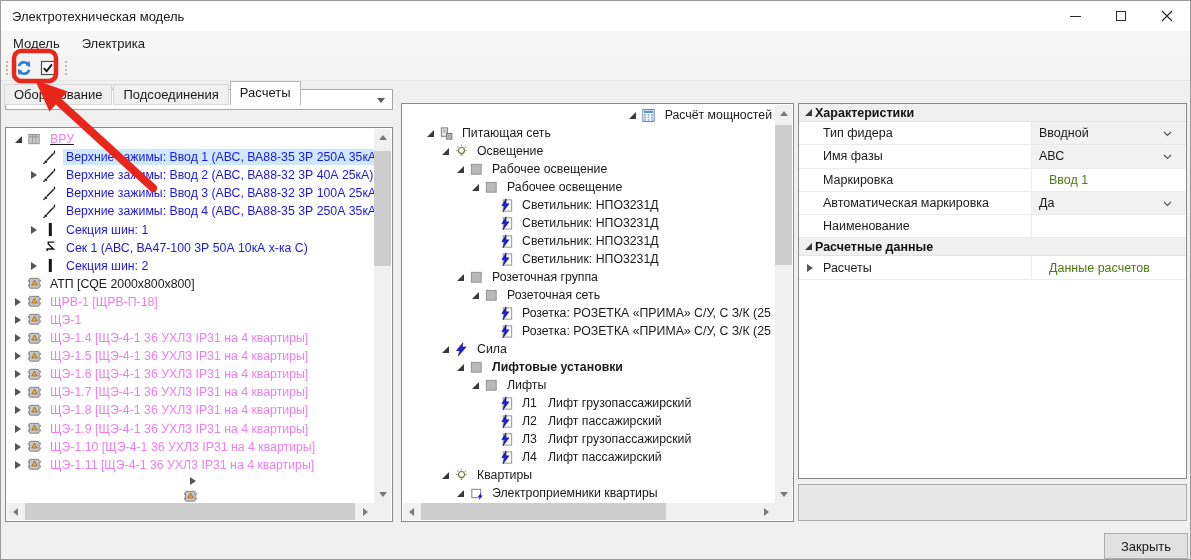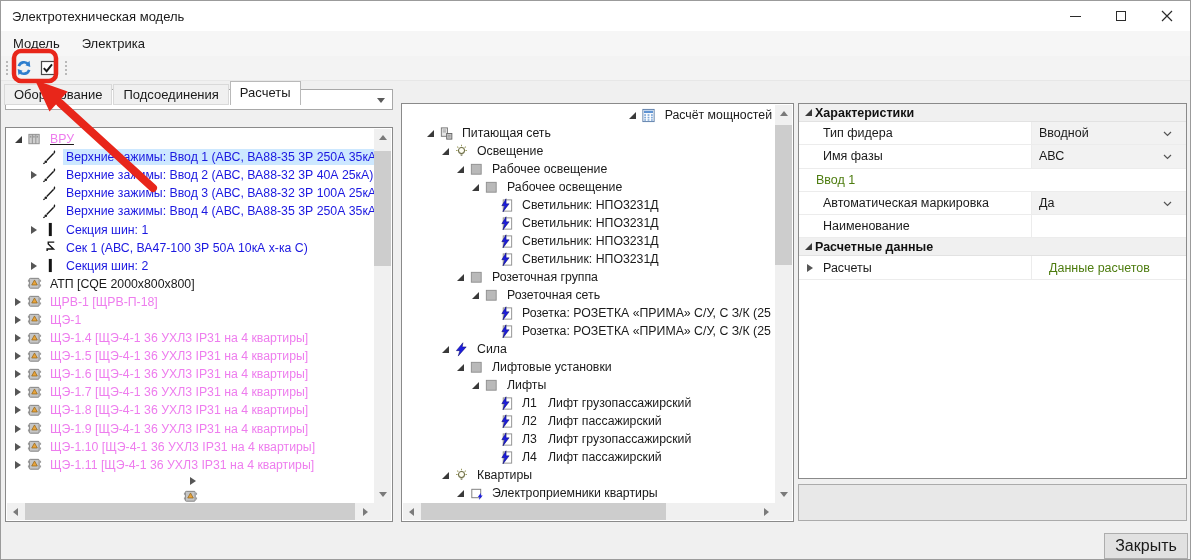--- a/index.html
+++ b/index.html
@@ -70,21 +70,21 @@
   .prop-row { height:23.3px; display:flex; border-bottom:1px solid #ececec; font-size:12.5px; }
   .prop-name { width:233px; flex:0 0 233px; display:flex; align-items:center; padding-left:24px; color:#1a1a1a; border-right:1px solid #ececec; position:relative; }
   .prop-name .exp { position:absolute; left:4px; }
   .prop-val { flex:1; display:flex; align-items:center; padding-left:7px; position:relative; color:#1a1a1a; }
   .prop-val.dd { background:#f2f2f2; }
   .prop-val .chev { position:absolute; right:14px; top:9px; }
   .prop-val.ph { color:#4d7c0f;margin-left:10px; }
 
   .descbox { position:absolute; left:797px; top:483px; width:389px; height:37px; background:#e8e8e8; border:1px solid #ababab; }
 
-  .footer-btn { position:absolute; left:1103px; top:532px; width:84px; height:26px; background:#e1e1e1; border:1px solid #adadad; font-size:16px; color:#1a1a1a; display:flex; align-items:center; justify-content:center; }
+  .footer-btn { position:absolute; left:1103px; top:532px; width:84px; height:26px; background:#e1e1e1; border:1px solid #adadad; font-size:13px; color:#1a1a1a; display:flex; align-items:center; justify-content:center; }
 
   .annotation { position:absolute; left:0; top:0; z-index:60; pointer-events:none; }
 </style>
 </head>
 <body>
 
 <div class="window">
 
   <div class="titlebar">
     <span class="title">Электротехническая модель</span>
@@ -617,21 +617,21 @@
           <div class="exp">
             <i class="t-exp"></i>
           </div>
           <span class="ticon">
             <svg width="15" height="15" viewBox="0 0 16 16">
               <polygon points="9.5,0.8 2.5,9.2 6.2,9.2 4.5,15 13,5.2 8.8,5.2" fill="#1d1ddd" stroke="#000060" stroke-width="0.5"></polygon>
             </svg>
           </span>
           <span class="tlabel c-black">Сила</span>
         </div>
-        <div class="tree-row" style="padding-left: 50px;">
+        <div class="tree-row" style="padding-left: 50px; font-weight: bold;">
           <div class="exp">
             <i class="t-exp"></i>
           </div>
           <span class="ticon">
             <svg width="15" height="15" viewBox="0 0 16 16">
               <rect x="2.5" y="2.5" width="10.5" height="10.5" fill="#b9b9b9" stroke="#8f8f8f"></rect>
             </svg>
           </span>
           <span class="tlabel c-black">Лифтовые установки</span>
         </div>
@@ -766,20 +766,23 @@
           <span>Имя фазы</span>
         </div>
         <div class="prop-val dd">
           <span>АВС</span>
           <svg class="chev" width="9" height="6" viewBox="0 0 9 6">
             <path d="M1 1 L4.5 4.5 L8 1" stroke="#555" stroke-width="1.2" fill="none"></path>
           </svg>
         </div>
       </div>
       <div class="prop-row">
+        <div class="prop-name">
+          <span>Маркировка</span>
+        </div>
         <div class="prop-val ph">
           <span>Ввод 1</span>
         </div>
       </div>
       <div class="prop-row">
         <div class="prop-name">
           <span>Автоматическая маркировка</span>
         </div>
         <div class="prop-val dd">
           <span>Да</span>

